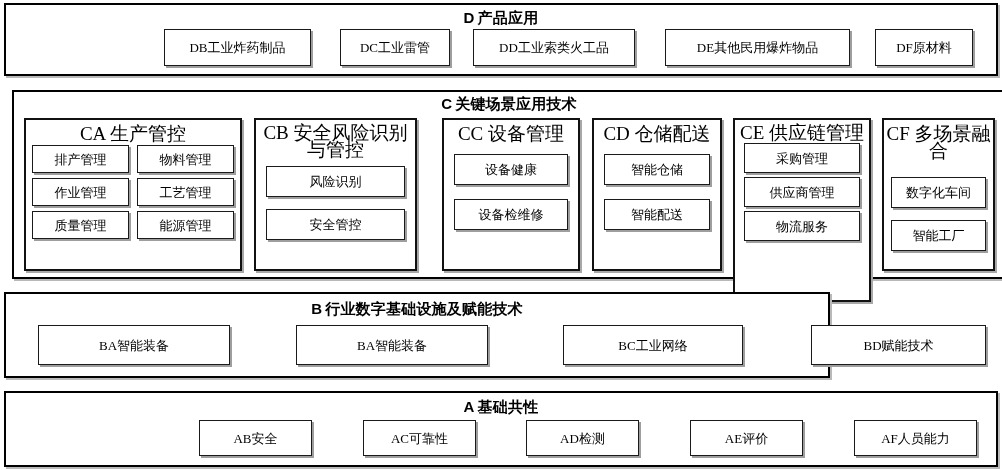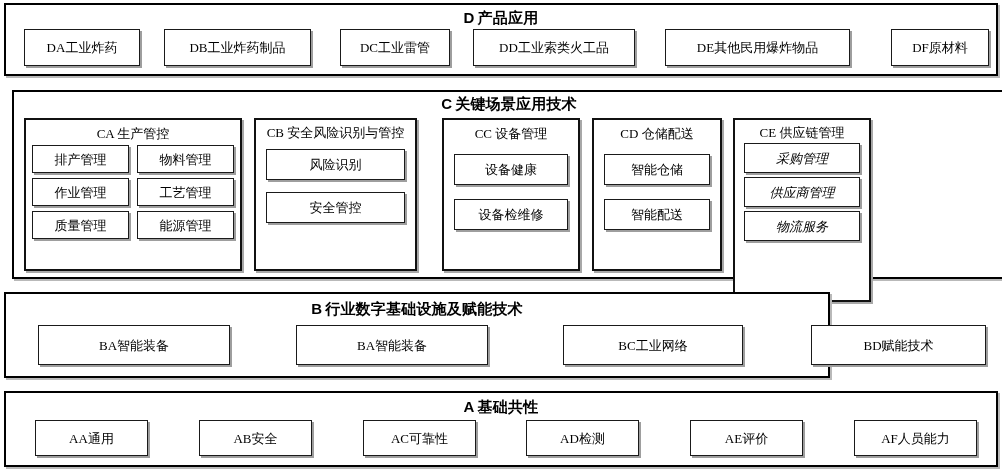--- a/index.html
+++ b/index.html
@@ -86,21 +86,21 @@
   .group {
     position: absolute;
     box-sizing: border-box;
     border: 2px solid #111;
     background: #ffffff;
     box-shadow: 2px 2px 0 #a8a8a8;
     top: 26px;
   }
   .group-title {
     text-align: center;
-    font-size: 13px;
+    font-size: 19px;
     line-height: 17px;
     padding-top: 5px;
     white-space: normal;
   }
   .group-body {
     position: relative;
     padding: 4px 7px 6px 7px;
   }
   .group-body.grid2 {
     display: grid;
@@ -115,21 +115,21 @@
     padding: 6px 10px;
   }
   .group-body.stack-tight {
     display: flex;
     flex-direction: column;
     gap: 4px;
     padding: 2px 9px;
   }
   .group-body .box { height: 28px; }
   .group-body.stack .box { height: 31px; }
-  .group-body.stack-tight .box { height: 30px; font-style: italic; }
+  .group-body.stack-tight .box { height: 30px; }
 
   
   #layer-b { left: 4px; top: 292px; width: 826px; height: 86px; }
   #layer-b .layer-title { margin-top: 5px; }
   .b-row {
     position: absolute;
     left: 0; top: 31px;
     width: 100%;
     height: 48px;
   }
@@ -157,26 +157,25 @@
 </head>
 <body>
 
 <div class="canvas">
 
   <div class="layer" id="layer-d">
     <div class="layer-title">
       <span class="code">D</span><span class="cn">产品应用</span>
     </div>
     <div class="d-row">
-      <div class="box" style="left:18px;width:116px;">DA工业炸药</div>
       <div class="box" style="left:158px;width:147px;text-align:center;">DB工业炸药制品</div>
       <div class="box" style="left:334px;width:110px;">DC工业雷管</div>
       <div class="box" style="left:467px;width:162px;">DD工业索类火工品</div>
       <div class="box" style="left:659px;width:185px;">DE其他民用爆炸物品</div>
-      <div class="box" style="left:869px;width:98px;margin-left:16px;">DF原材料</div>
+      <div class="box" style="left:869px;width:98px;">DF原材料</div>
     </div>
   </div>
 
   <div class="layer" id="layer-c">
     <div class="layer-title">
       <span class="code">C</span><span class="cn">关键场景应用技术</span>
     </div>
 
     <div class="group" style="left:10px;width:218px;height:153px;">
       <div class="group-title">CA  生产管控</div>
@@ -216,40 +215,46 @@
 
     <div class="group" style="left:719px;width:138px;height:184px;">
       <div class="group-title" style="padding-top:4px;">CE  供应链管理</div>
       <div class="group-body stack-tight">
         <div class="box">采购管理</div>
         <div class="box">供应商管理</div>
         <div class="box">物流服务</div>
       </div>
     </div>
 
+    <div class="group" style="left:868px;width:113px;height:153px;">
+      <div class="group-title">CF  多场景融合</div>
+      <div class="group-body stack" style="gap:12px;padding-top:18px;padding-left:7px;padding-right:7px;">
+        <div class="box">数字化车间</div>
+        <div class="box">智能工厂</div>
+      </div>
+    </div>
   </div>
 
   <div class="layer" id="layer-b">
     <div class="layer-title">
       <span class="code">B</span><span class="cn">行业数字基础设施及赋能技术</span>
     </div>
     <div class="b-row">
       <div class="box" style="left:32px;width:192px;">BA智能装备</div>
       <div class="box" style="left:290px;width:192px;">BA智能装备</div>
       <div class="box" style="left:557px;width:180px;">BC工业网络</div>
       <div class="box" style="left:805px;width:175px;">BD赋能技术</div>
     </div>
   </div>
 
   <div class="layer" id="layer-a">
     <div class="layer-title">
       <span class="code">A</span><span class="cn">基础共性</span>
     </div>
     <div class="a-row">
-      <div class="box" style="left:29px;width:113px;">AA通用</div>
       <div class="box" style="left:193px;width:113px;">AB安全</div>
       <div class="box" style="left:357px;width:113px;">AC可靠性</div>
       <div class="box" style="left:520px;width:113px;">AD检测</div>
       <div class="box" style="left:684px;width:113px;">AE评价</div>
       <div class="box" style="left:848px;width:123px;">AF人员能力</div>
     </div>
   </div>
 
 </div>
 

